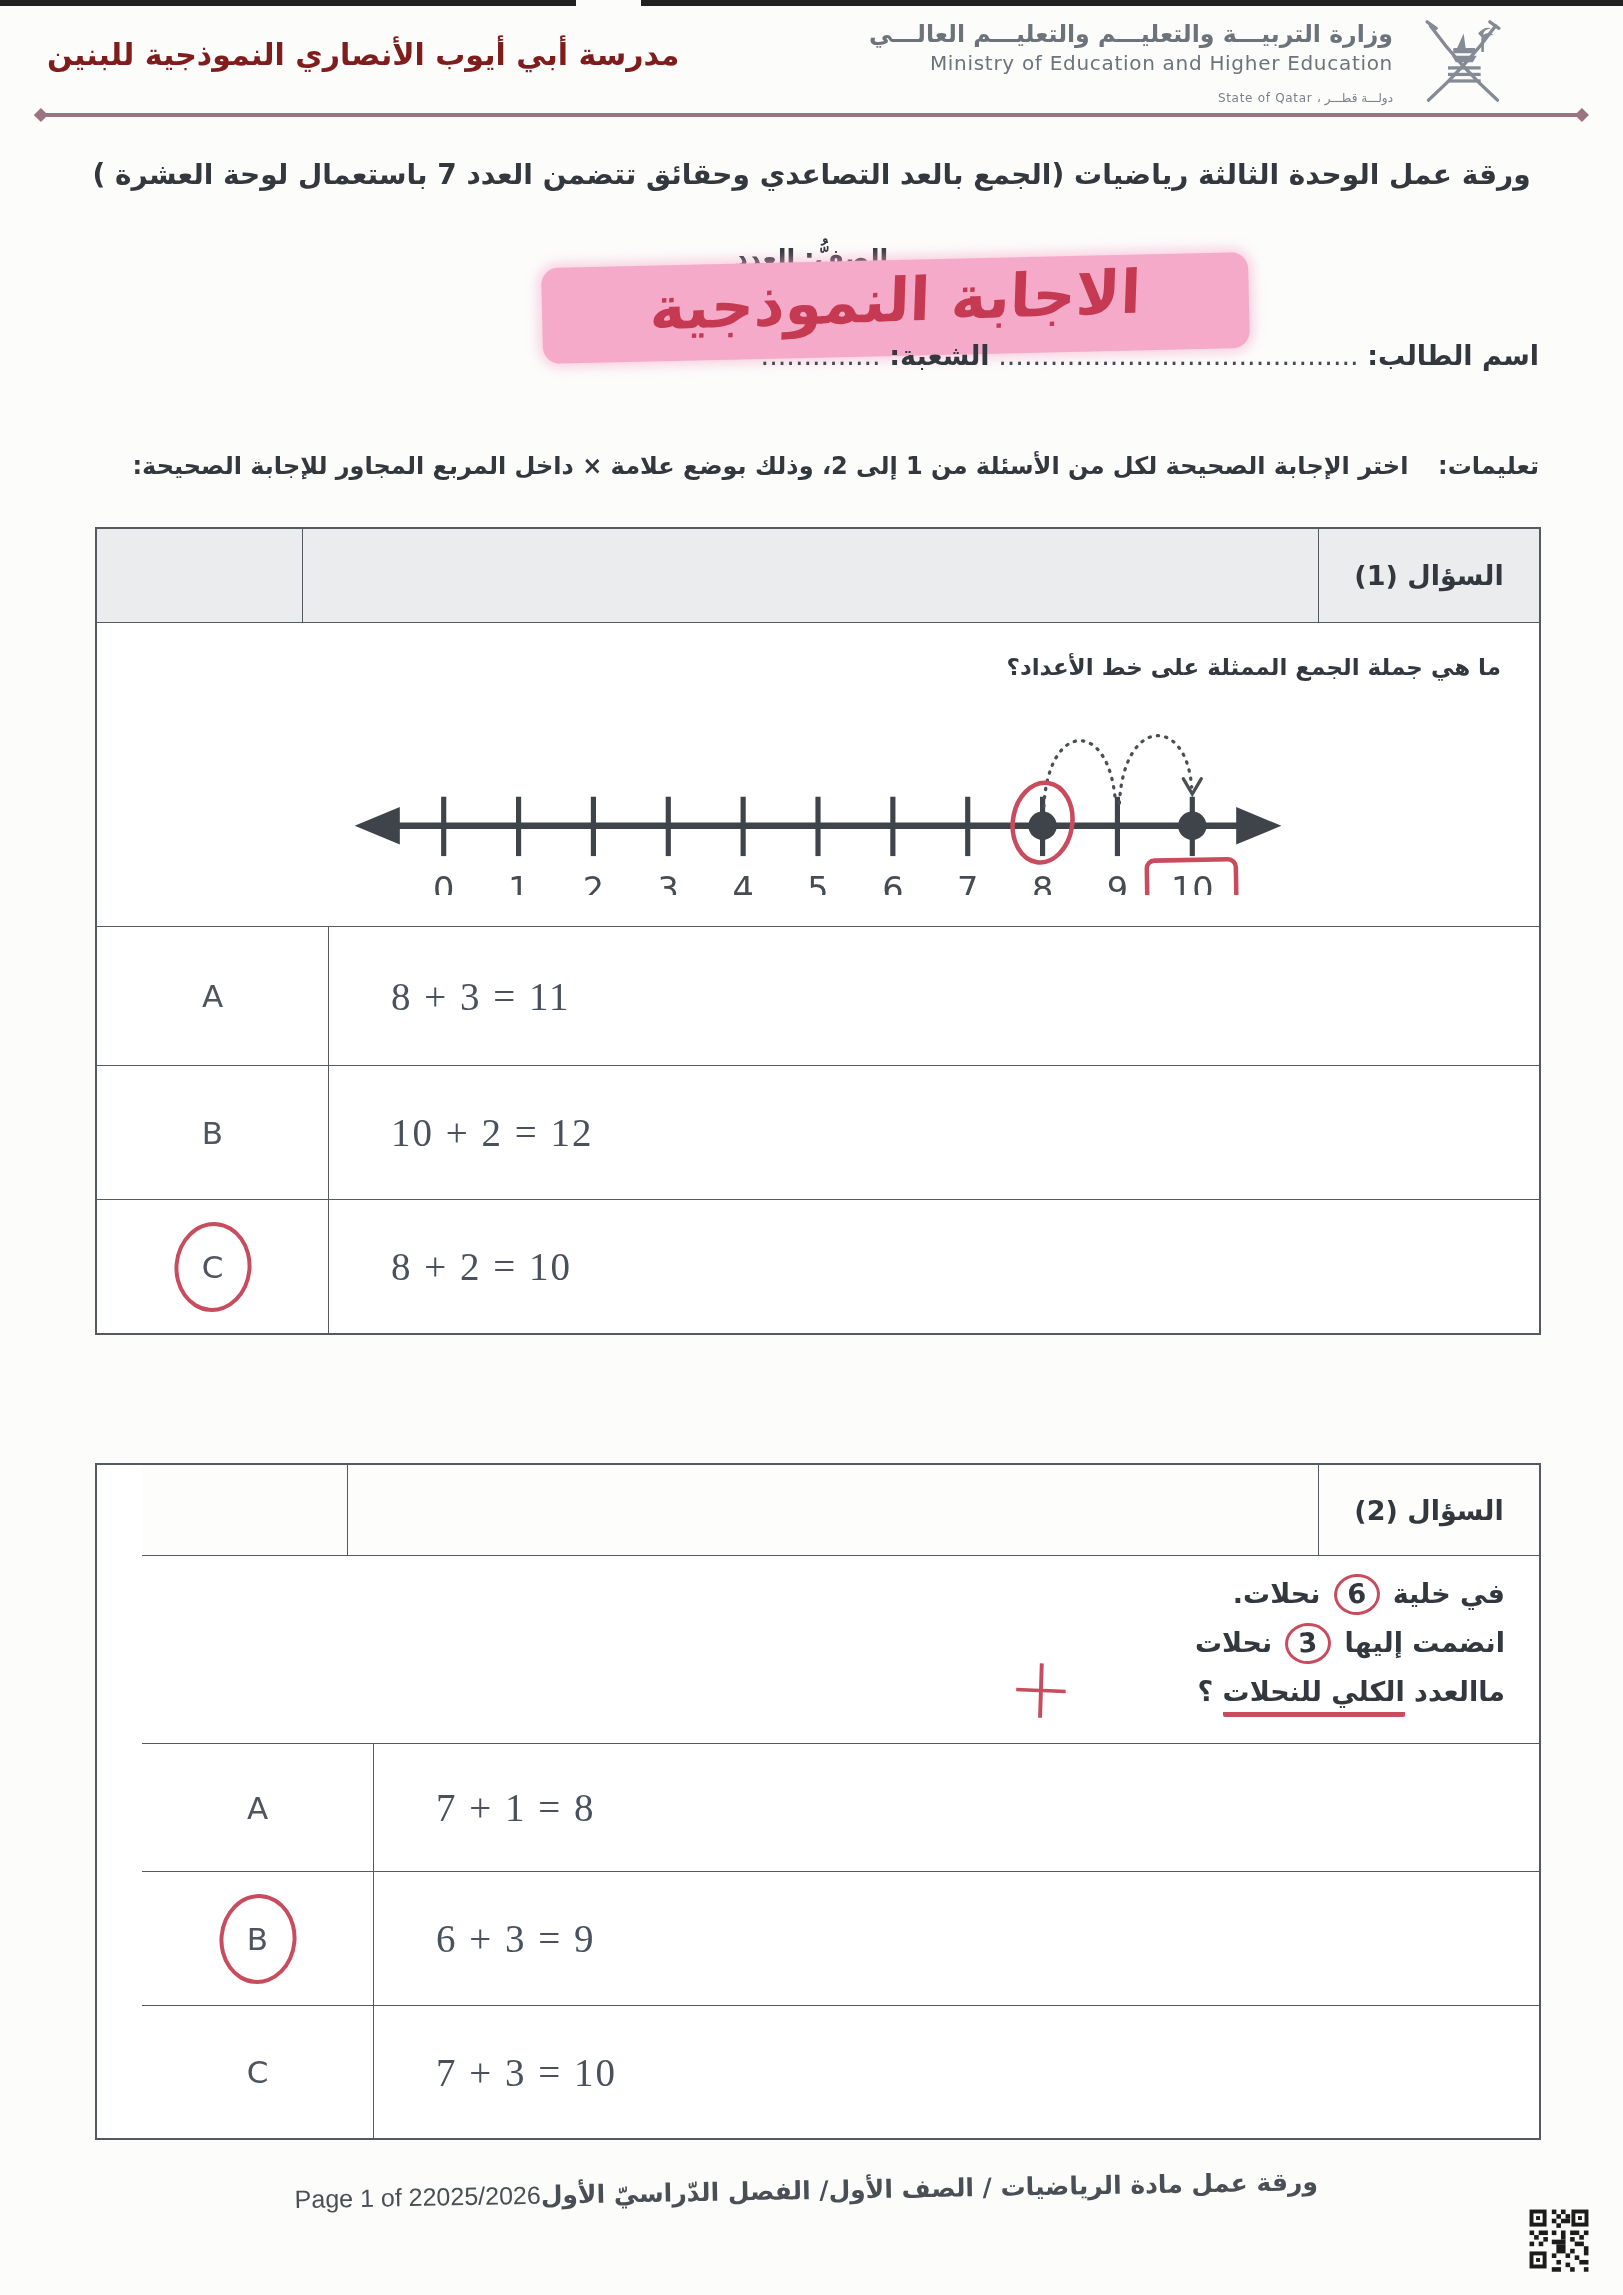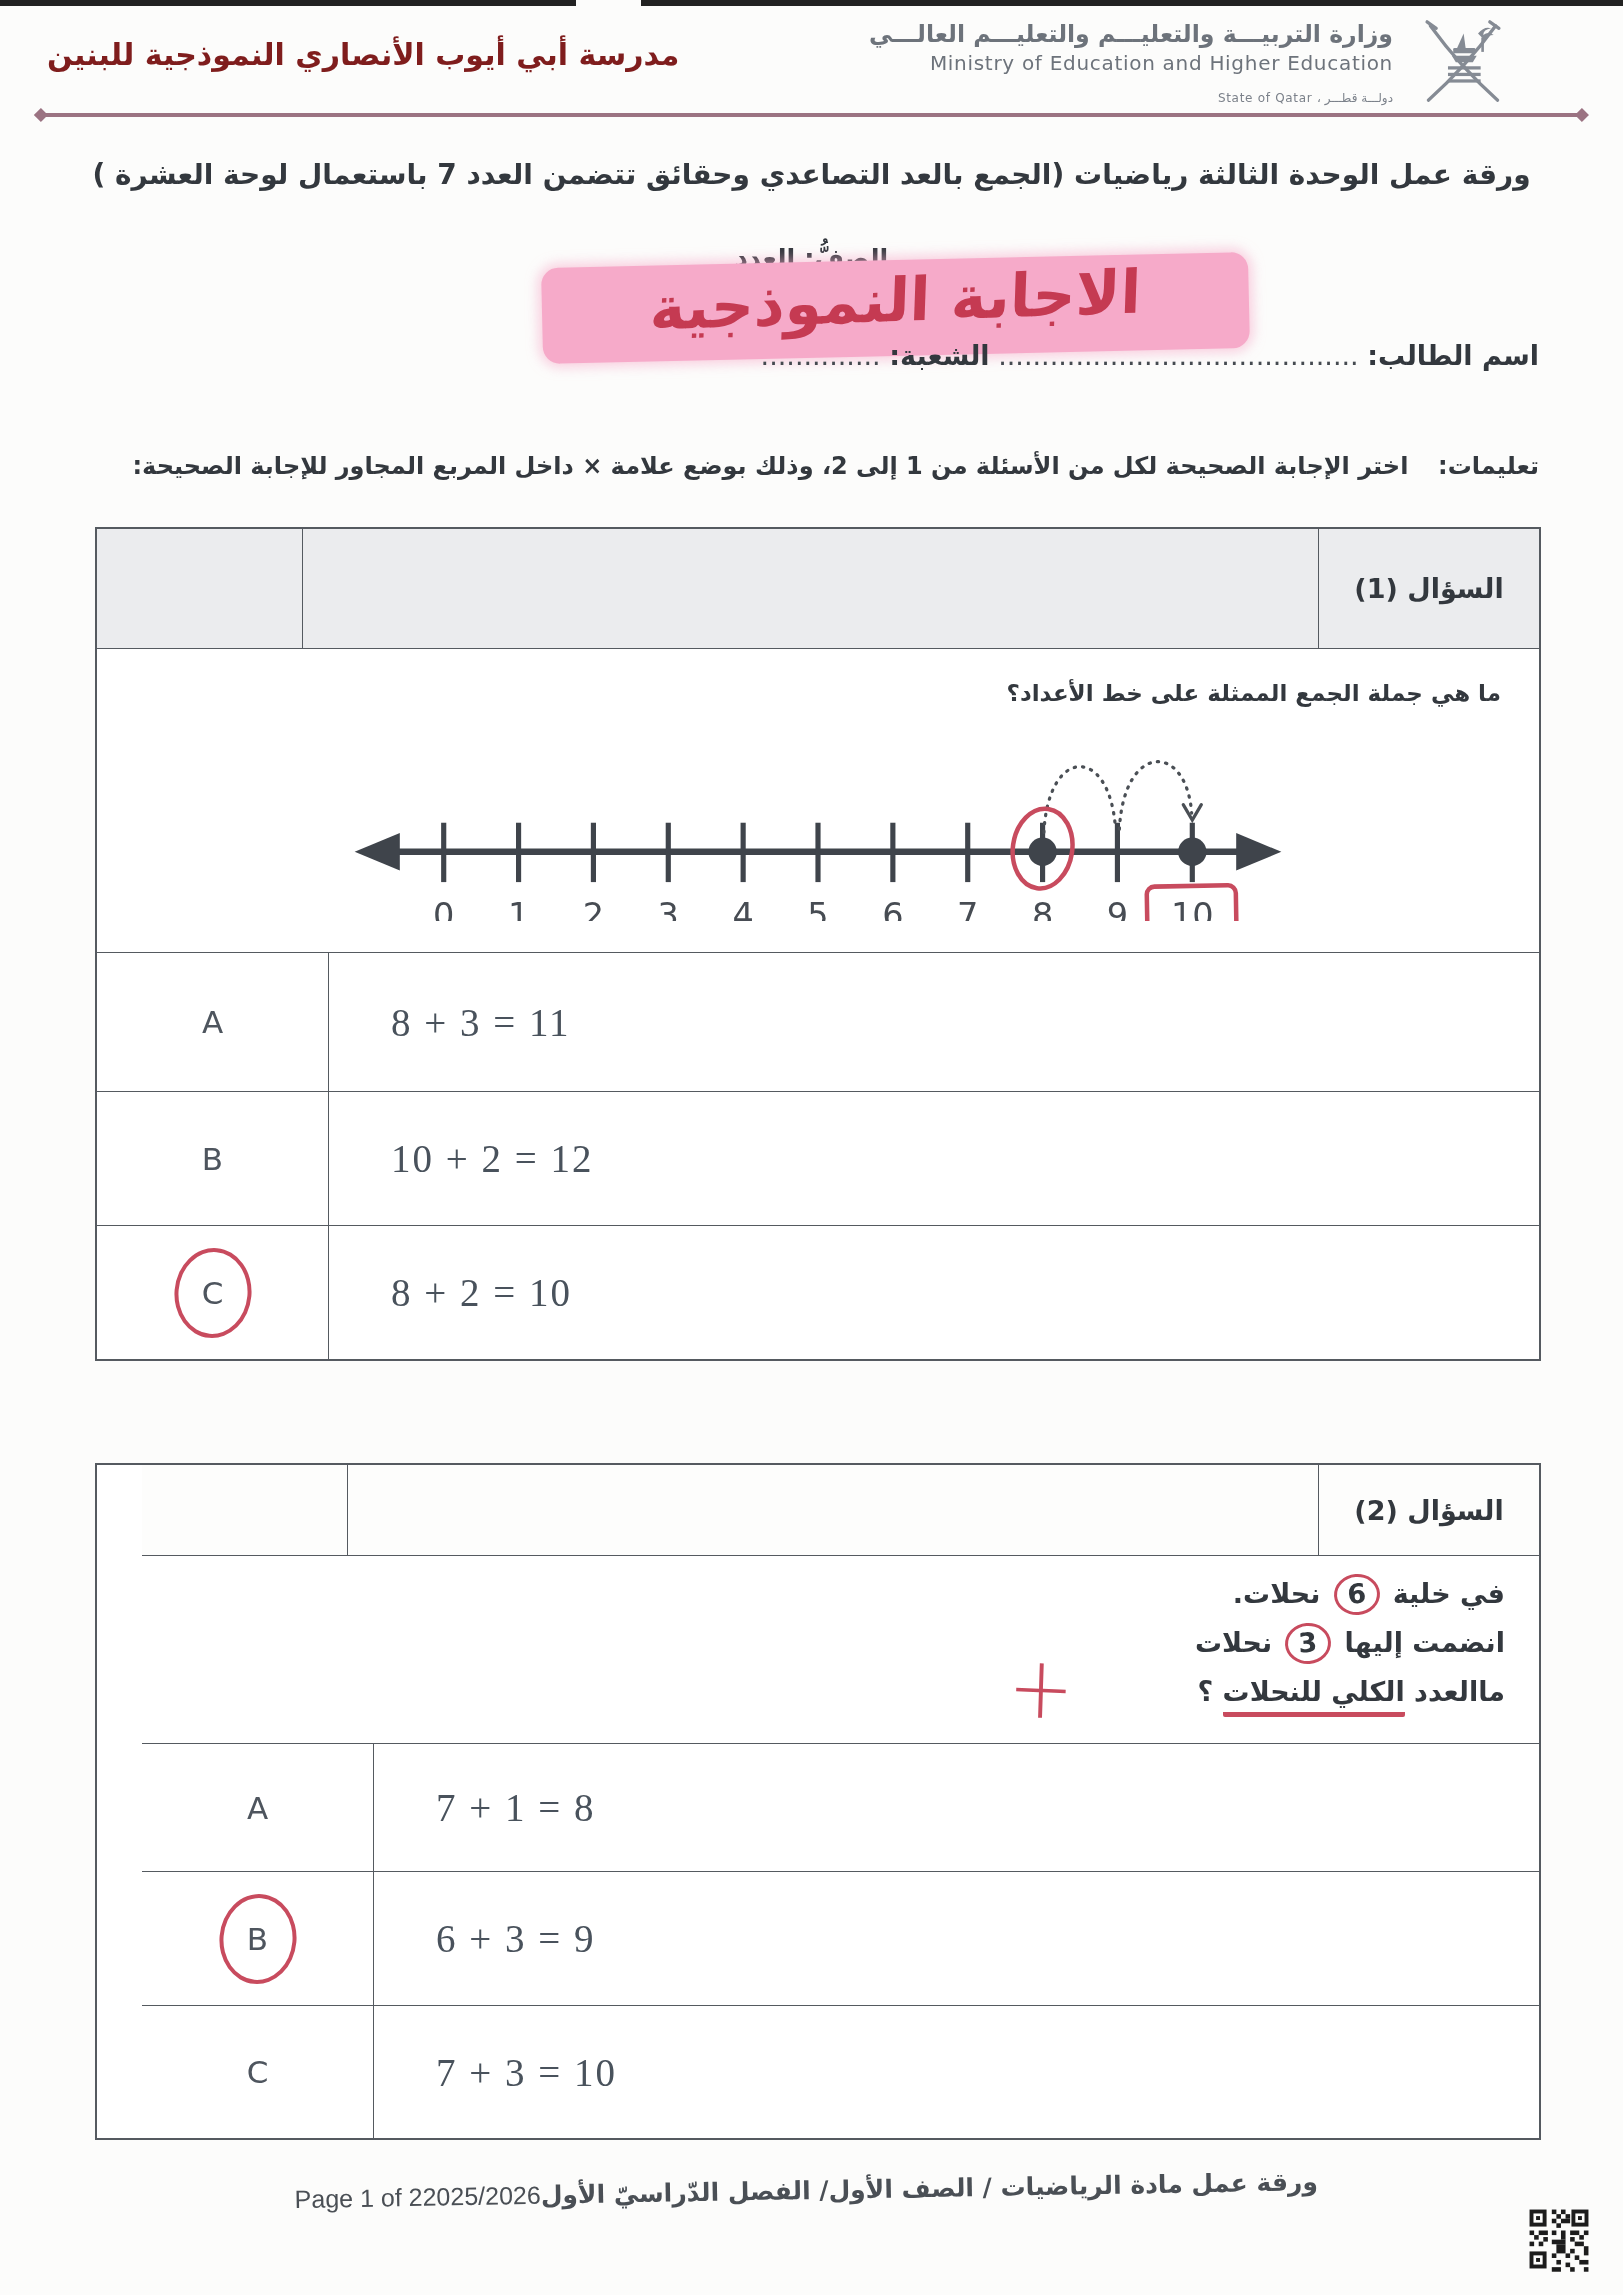--- a/index.html
+++ b/index.html
@@ -63,21 +63,21 @@
   .instructions .txt { font-weight:bold; }
 
   
   .qtable {
     position:absolute; left:95px; width:1446px;
     border:2px solid #555a60; background:#fff;
   }
   .t1 { top:527px; } .t2 { top:1463px;padding-left:45px; }
   .trow { display:flex; border-top:1.3px solid #555a60; }
   .trow:first-child { border-top:none; }
-  .thead { height:119px; }
+  .thead { height:93px; }
   .t2 .thead { height:90px; }
   .thead .c-left { width:206px; border-right:1.3px solid #555a60; }
   .thead .c-mid { flex:1; }
   .thead .c-q {
     width:221px; border-left:1.3px solid #555a60;
     display:flex; align-items:center; justify-content:center;
     font-size:27px; font-weight:bold; direction:rtl; color:#33383e;
   }
   .t1 .thead { background:#ebecee; }
   .t2 .thead { background:#fdfdfc; }

